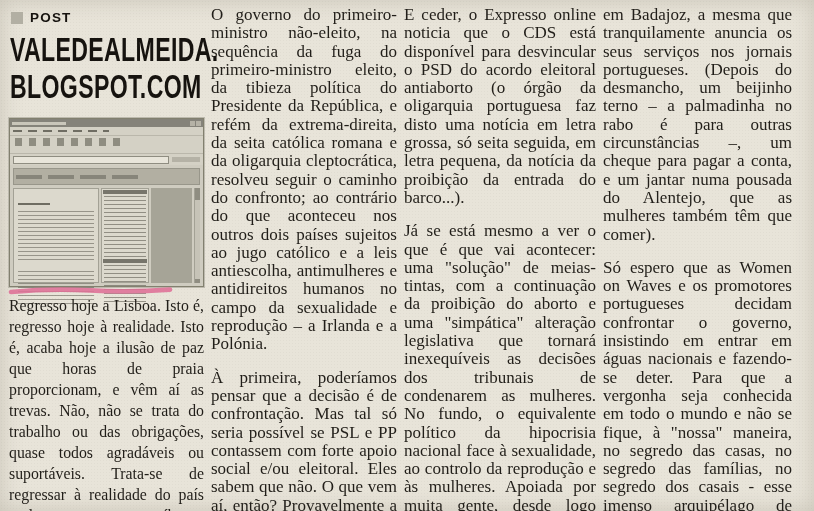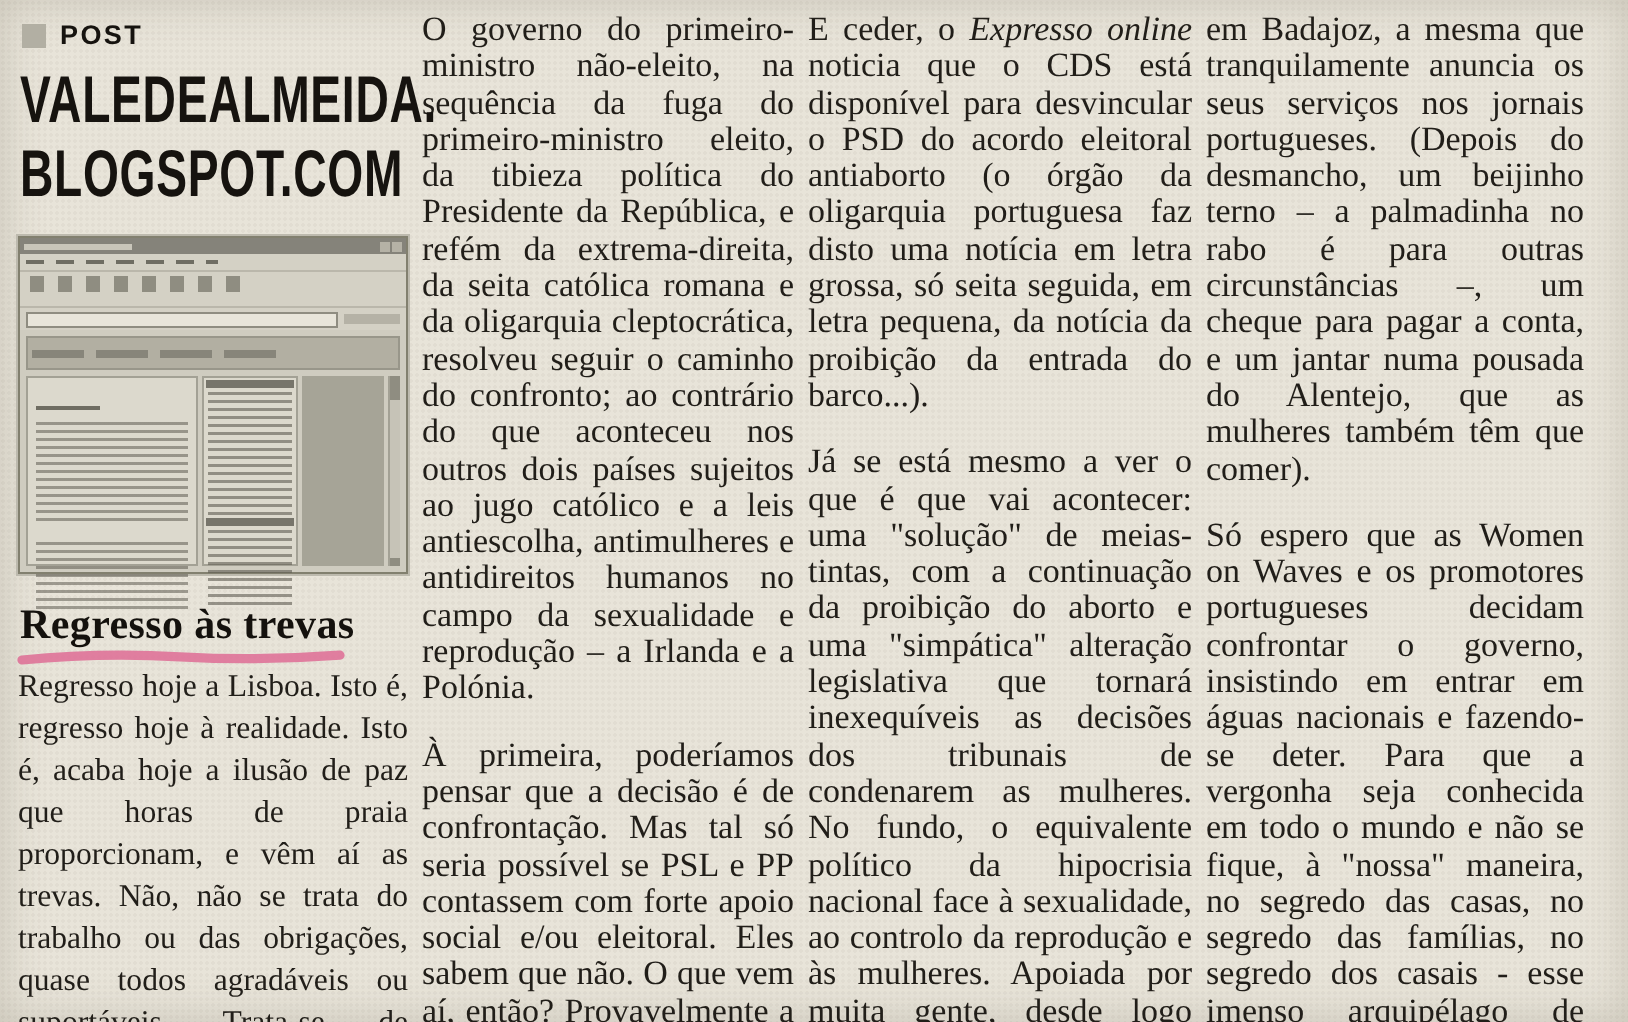--- a/index.html
+++ b/index.html
@@ -78,21 +78,21 @@
   .sh-scroll-end{height:4px;background:#8f8d81}
 
   
   .headline{
     font-size:21px;font-weight:bold;margin:13px 0 0 1px;letter-spacing:.2px;color:#14110d;
   }
   .underline-svg{display:block;margin:-1px 0 0 -1px}
 
   .lead{margin-top:10px}
 
-  .ital{font-style:italic}
+  .ital{}
 </style>
 </head>
 <body>
 
 <div class="page">
 
   <div class="col c1">
     <div class="kicker-row">
       <span class="kicker-square"></span>
       <span class="kicker-label">POST</span>
@@ -143,21 +143,20 @@
           <div class="side-lines small"></div>
         </div>
         <div class="sh-main"></div>
         <div class="sh-scroll">
           <span class="sh-thumb"></span>
           <span class="sh-scroll-end"></span>
         </div>
       </div>
     </div>
 
-    <h2 class="headline">Regresso às trevas</h2>
     <svg class="underline-svg" width="166" height="9" viewBox="0 0 166 9">
       <path d="M3,6 Q42,2.2 82,4.4 T162,3.6" fill="none" stroke="#de6f96" stroke-width="4.6" stroke-linecap="round" opacity="0.88"></path>
     </svg>
     <p class="body lead">Regresso hoje a Lisboa. Isto é, regresso hoje à realidade. Isto é, acaba hoje a ilusão de paz que horas de praia proporcionam, e vêm aí as trevas. Não, não se trata do trabalho ou das obrigações, quase todos agradáveis ou suportáveis. Trata-se de regressar à realidade do país onde o governo proíbe a entrada em águas nacionais do barco da Women on Waves.</p>
   </div>
 
   <div class="col c2">
     <p class="body">O governo do primeiro-ministro não-eleito, na sequência da fuga do primeiro-ministro eleito, da tibieza política do Presidente da República, e refém da extrema-direita, da seita católica romana e da oligarquia cleptocrática, resolveu seguir o caminho do confronto; ao contrário do que aconteceu nos outros dois países sujeitos ao jugo católico e a leis antiescolha, antimulheres e antidireitos humanos no campo da sexualidade e reprodução – a Irlanda e a Polónia.</p>
     <p class="body">À primeira, poderíamos pensar que a decisão é de confrontação. Mas tal só seria possível se PSL e PP contassem com forte apoio social e/ou eleitoral. Eles sabem que não. O que vem aí, então? Provavelmente a "solução à portuguesa": satisfazer a direita medieval no primeiro momento, e logo "ceder" um pouco para parecer "moderno". PSL já deu a entender isso, ao "elogiar" a absurda proposta de Freitas do Amaral.</p>
   </div>

